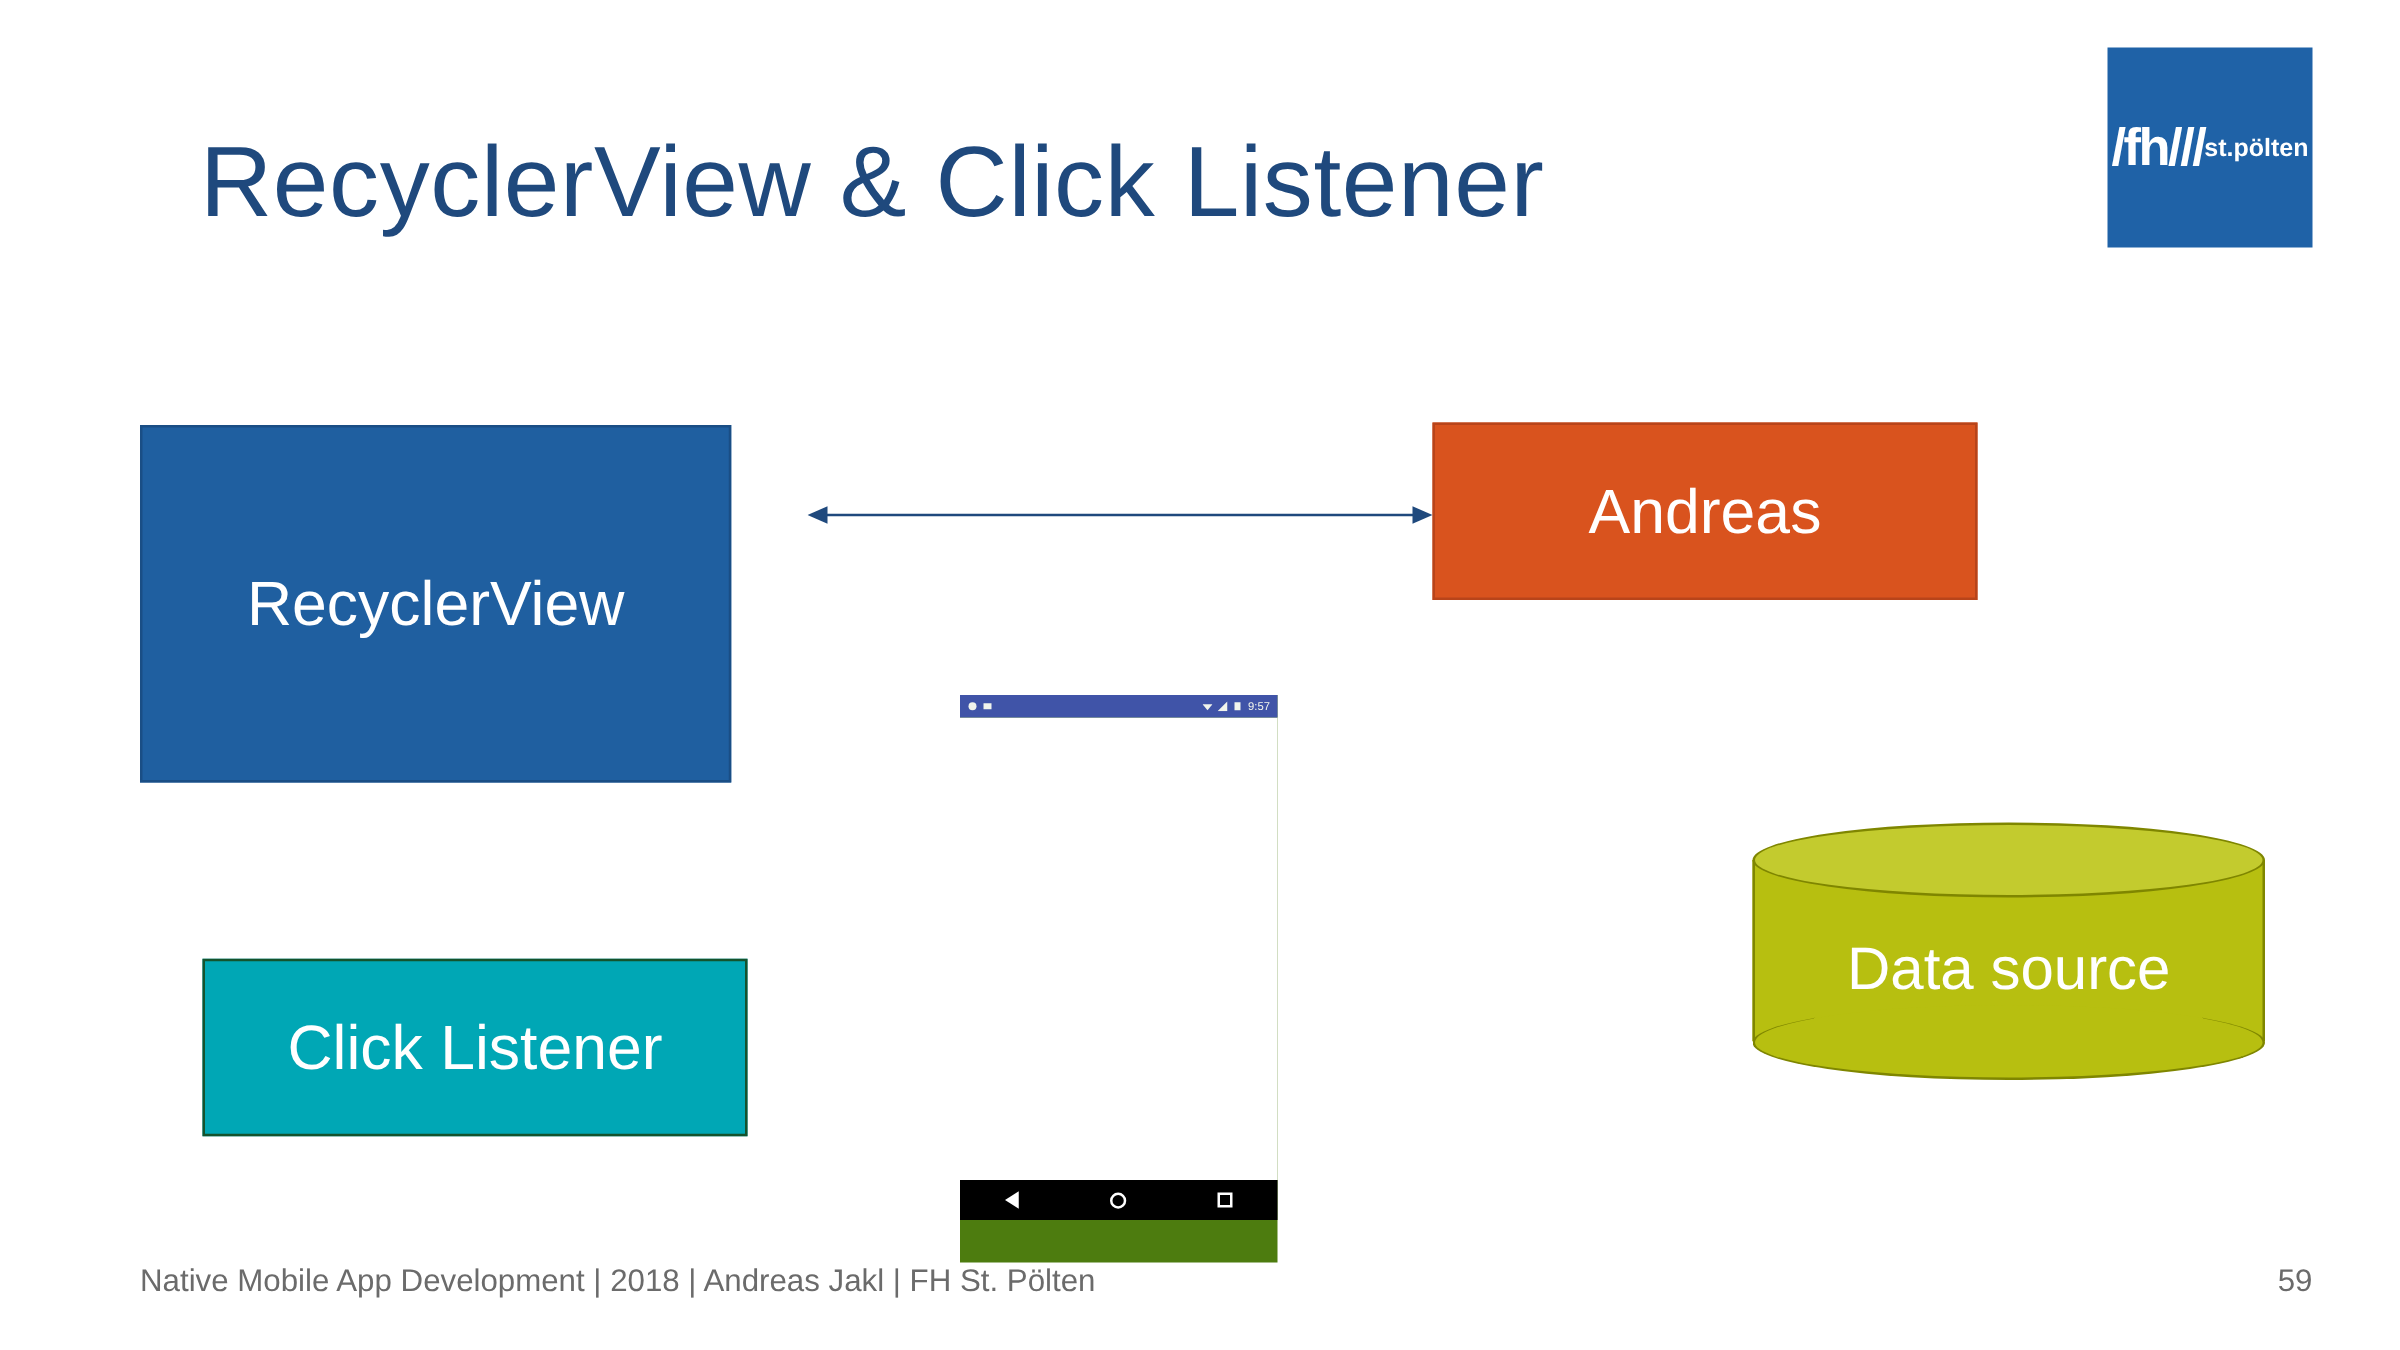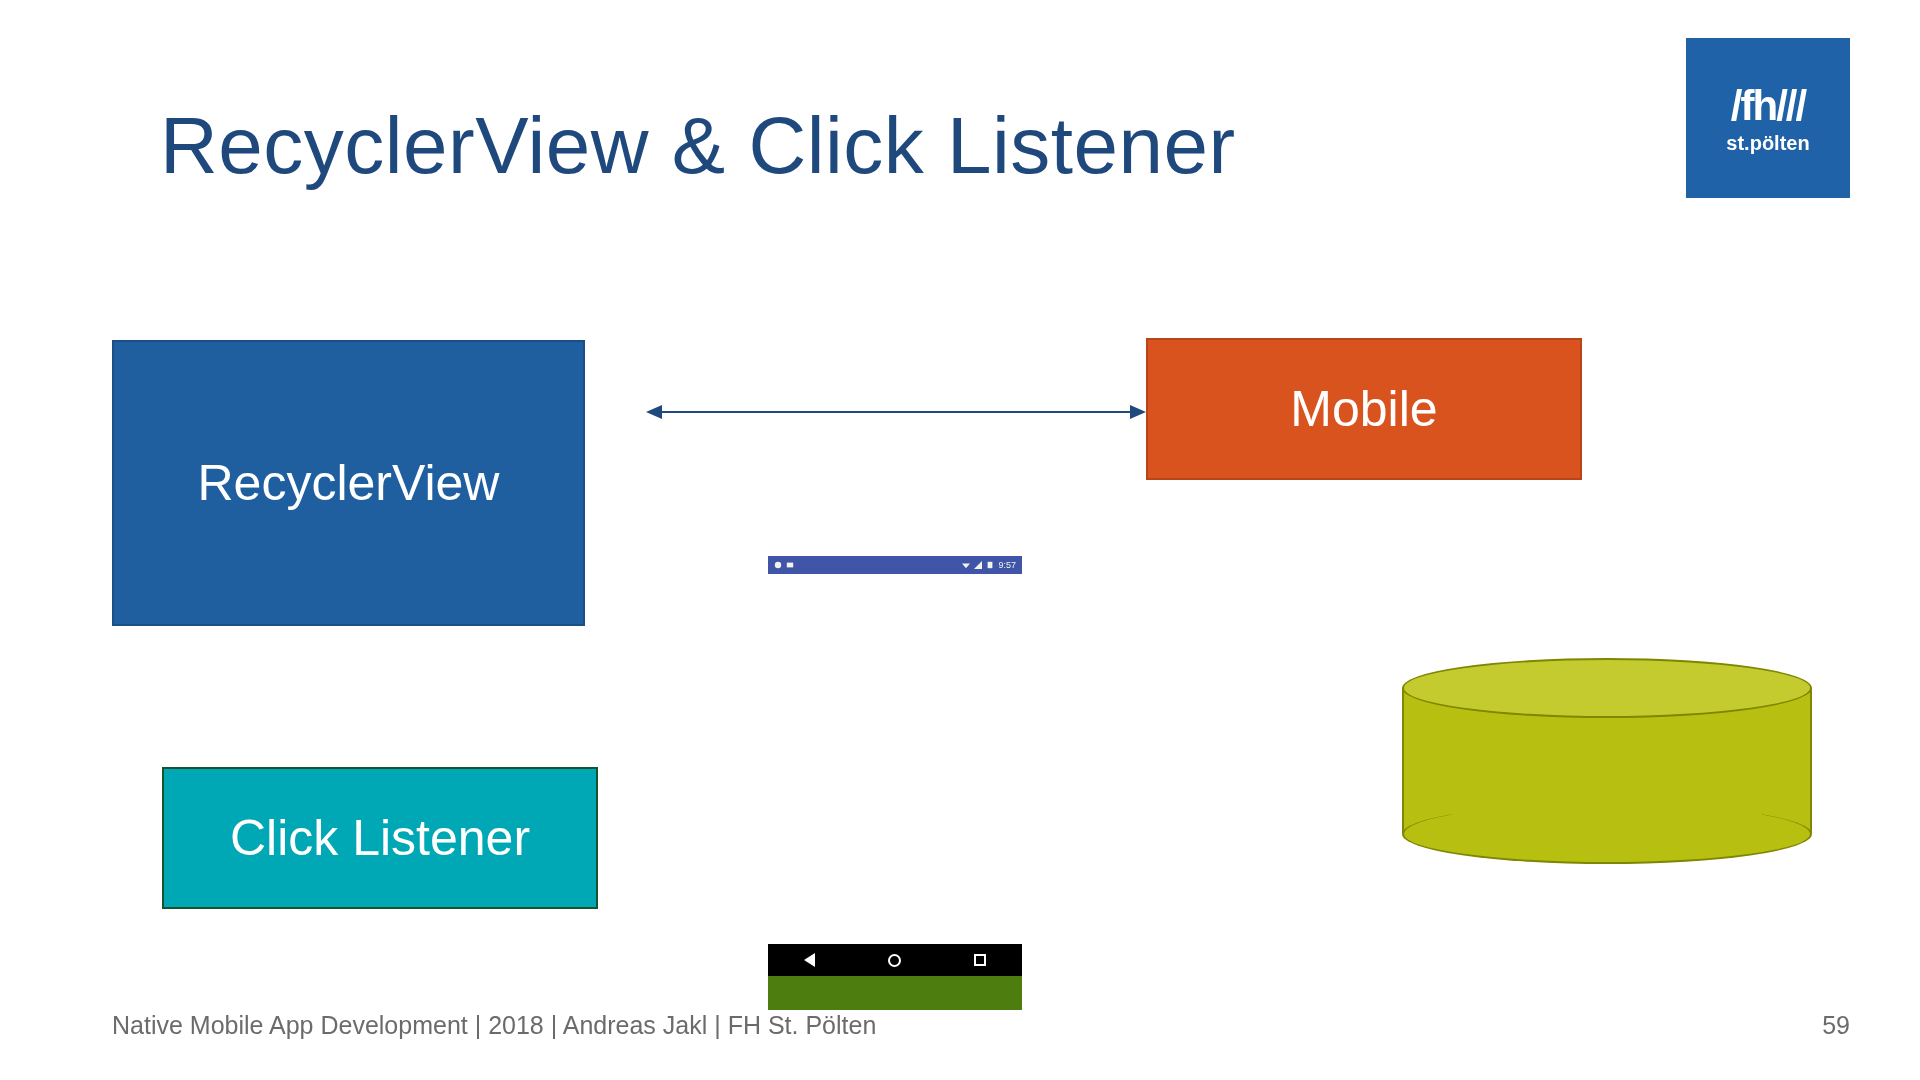--- a/index.html
+++ b/index.html
@@ -32,21 +32,21 @@
   }
 
   .logo {
     position: absolute;
     right: 70px;
     top: 38px;
     width: 164px;
     height: 160px;
     background: #1F62A7;
     display: flex;
-    flex-direction: column;
+    flex-direction: row;
     align-items: center;
     justify-content: center;
     color: #fff;
   }
   .logo .main {
     font-family: Arial, sans-serif;
     font-weight: 700;
     font-size: 42px;
     letter-spacing: -2px;
   }
@@ -250,31 +250,32 @@
   <div class="logo">
     <div class="main">/fh///</div>
     <div class="sub">st.pölten</div>
   </div>
 
   <div class="box recycler">
     <span>RecyclerView</span>
   </div>
 
   <div class="box adapter">
-    <span>Mobile</span>
+    <span>Andreas</span>
   </div>
 
   <div class="box click-listener">
     <span>Click Listener</span>
   </div>
 
   <div class="cylinder">
     <div class="cyl-body"></div>
     <div class="cyl-bottom"></div>
     <div class="cyl-top"></div>
+    <div class="cyl-label">Data source</div>
   </div>
 
   <svg class="arrow-svg" viewBox="0 0 500 24">
     <line x1="12" y1="12" x2="488" y2="12" stroke="#1F497D" stroke-width="2"></line>
     <polygon points="0,12 16,5 16,19" fill="#1F497D"></polygon>
     <polygon points="500,12 484,5 484,19" fill="#1F497D"></polygon>
   </svg>
 
   <div class="phone">
     <div class="statusbar">

